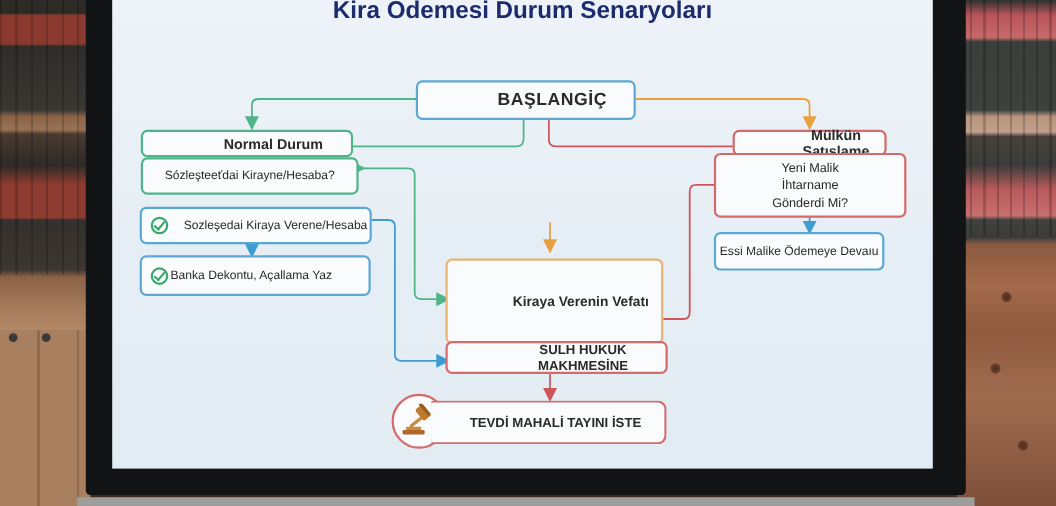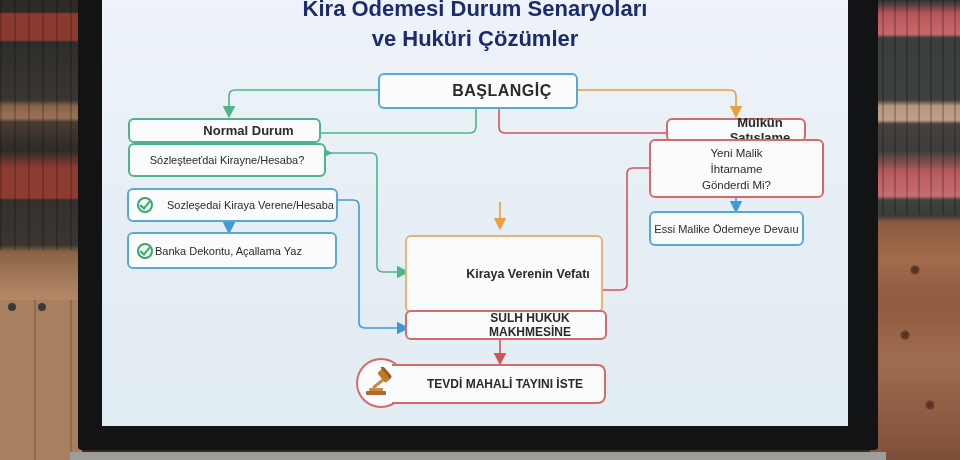--- a/index.html
+++ b/index.html
@@ -76,21 +76,20 @@
   <div class="tuft" style="left:30px;top:330px"></div>
   <div class="tuft" style="left:55px;top:400px"></div>
 </div>
 
 <div class="monitor"></div>
 <div class="stand-strip"></div>
 <div class="screen"></div>
 
 <div class="title">
   <div>Kira Ödemesi Durum Senaryoları</div>
-  <div>ve Hukürі Çözümler</div>
 </div>
 
 <svg class="connectors" viewBox="0 0 960 460">
   <defs>
     <marker id="ag" markerWidth="8" markerHeight="8" refX="4" refY="4" orient="auto">
         <path d="M0,0 L8,4 L0,8 z" fill="#4fb589"></path>
       </marker>
     <marker id="ab" markerWidth="8" markerHeight="8" refX="4" refY="4" orient="auto">
         <path d="M0,0 L8,4 L0,8 z" fill="#3f9bd0"></path>
       </marker>

